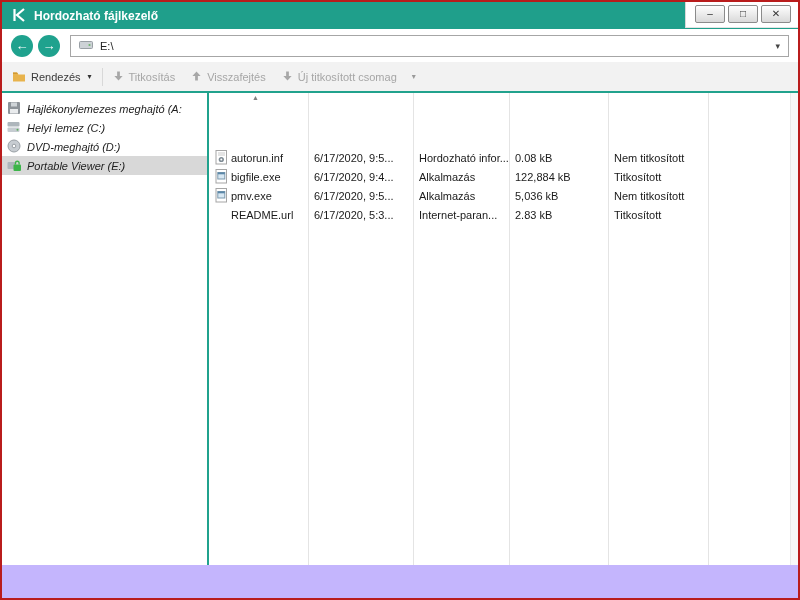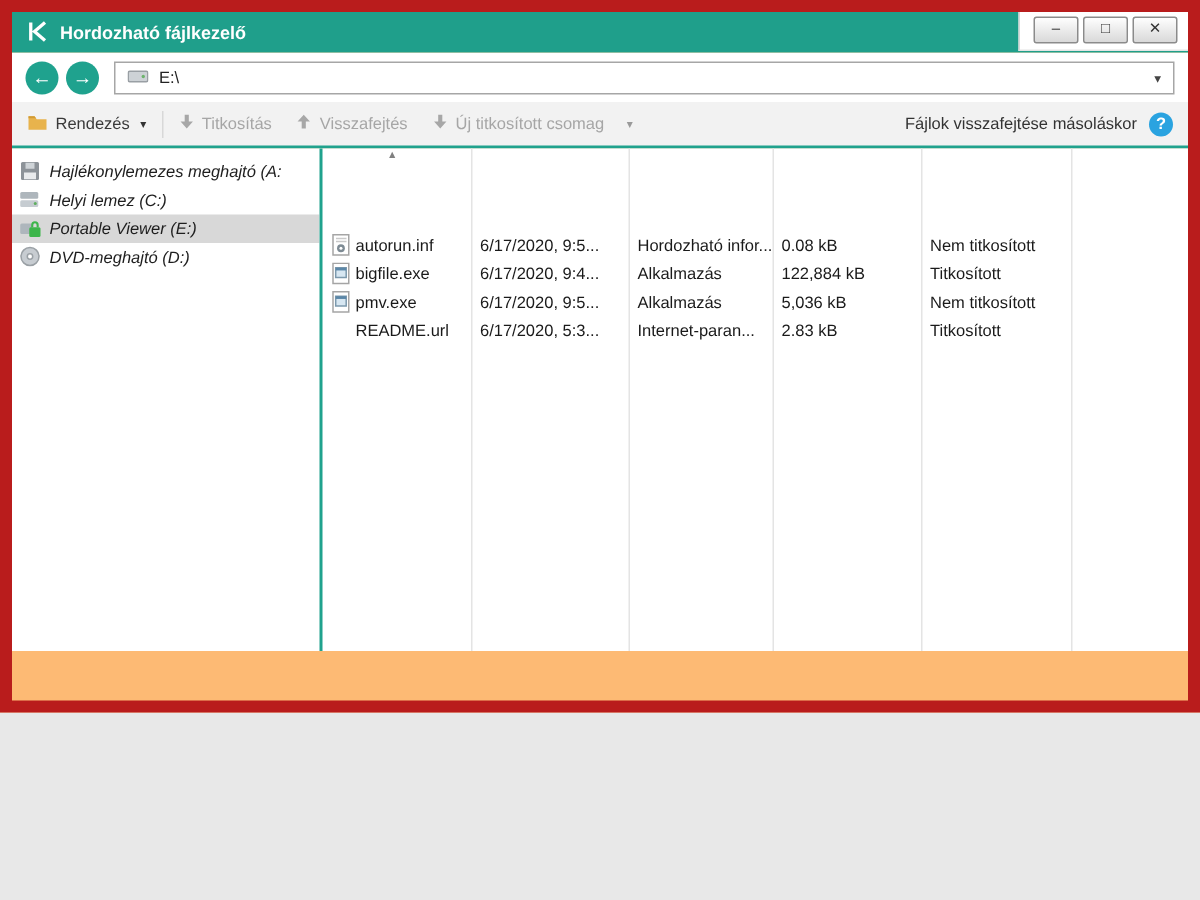--- a/index.html
+++ b/index.html
@@ -1,19 +1,19 @@
 <!DOCTYPE html>
 <html><head>
 <meta charset="utf-8">
 <style>
   * { margin:0; padding:0; box-sizing:border-box; }
   html,body { width:800px; height:600px; background:#e8e8e8; }
   .window {
-    position:relative; width:800px; height:475px;
-    border:8px solid #b91c1c; background:#fdba74;
+    position:relative; width:800px; height:600px;
+    border:2px solid #b91c1c; background:#c4b5fd;
     font-family:"Liberation Sans", sans-serif;
     overflow:hidden;
   }
   
   .titlebar { position:relative; height:27px; background:#1f9f8b; }
   .logo { position:absolute; left:8px; top:4px; width:18px; height:18px; }
   .title { position:absolute; left:32px; top:7px; font-size:12px; font-weight:bold; color:#ffffff; white-space:nowrap; }
   .win-controls { position:absolute; right:0; top:0; height:26px; background:#ffffff; display:flex; gap:3px; padding:3px 7px 0 9px; border-left:1px solid #d8d8d8; border-bottom:1px solid #e4e4e4; }
   .wbtn { width:30px; height:18px; border:1px solid #8b8b8b; border-radius:2px;
           background:linear-gradient(#fefefe,#d9d9d9); font-size:10px; color:#333;
@@ -126,24 +126,20 @@
     </div>
     <div class="tb-item tb-disabled">
       <span>
         <svg width="11" height="12" viewBox="0 0 12 12">
             <path d="M4.5 1h3v5h3L6 11 1.5 6h3z" fill="#a7a7a7"></path>
           </svg>
       </span>
       <span>Új titkosított csomag</span>
       <span class="tb-caret gray" style="margin-left:10px;">▾</span>
     </div>
-    <div class="tb-right">
-      <span>Fájlok visszafejtése másoláskor</span>
-      <span class="help">?</span>
-    </div>
   </div>
 
   <div class="main">
 
     <div class="sidebar">
       <div class="side-item">
         <span class="sicon">
           <svg width="14" height="14" viewBox="0 0 14 14">
             <rect x="1" y="1" width="12" height="12" rx="1" fill="#8d9399"></rect>
             <rect x="4" y="1.5" width="6" height="4" fill="#cfd4d8"></rect>
@@ -155,38 +151,38 @@
       <div class="side-item">
         <span class="sicon">
           <svg width="14" height="14" viewBox="0 0 14 14">
             <rect x="0.5" y="2" width="12" height="4.5" rx="1" fill="#aeb6bc"></rect>
             <rect x="0.5" y="7.5" width="12" height="4.5" rx="1" fill="#c6ccd1"></rect>
             <circle cx="10.5" cy="9.7" r="1" fill="#5fae5f"></circle>
           </svg>
         </span>
         <span>Helyi lemez (C:)</span>
       </div>
+      <div class="side-item">
+        <span class="sicon">
+          <svg width="14" height="14" viewBox="0 0 14 14">
+            <circle cx="7" cy="7" r="6" fill="#c7ccd1" stroke="#9aa0a5"></circle>
+            <circle cx="7" cy="7" r="1.8" fill="#ffffff" stroke="#9aa0a5"></circle>
+          </svg>
+        </span>
+        <span>DVD-meghajtó (D:)</span>
+      </div>
       <div class="side-item selected">
         <span class="sicon">
           <svg width="15" height="14" viewBox="0 0 15 14">
             <rect x="0.5" y="4" width="8" height="7" rx="1" fill="#aeb6bc"></rect>
             <rect x="6.5" y="6.5" width="7.5" height="6.5" rx="1" fill="#3cb54a"></rect>
             <path d="M8.5 6.5 v-1.5 a1.8 1.8 0 0 1 3.6 0 v1.5" stroke="#3cb54a" stroke-width="1.4" fill="none"></path>
           </svg>
         </span>
         <span>Portable Viewer (E:)</span>
-      </div>
-      <div class="side-item">
-        <span class="sicon">
-          <svg width="14" height="14" viewBox="0 0 14 14">
-            <circle cx="7" cy="7" r="6" fill="#c7ccd1" stroke="#9aa0a5"></circle>
-            <circle cx="7" cy="7" r="1.8" fill="#ffffff" stroke="#9aa0a5"></circle>
-          </svg>
-        </span>
-        <span>DVD-meghajtó (D:)</span>
       </div>
     </div>
 
     <div class="vdivider"></div>
 
     <div class="filelist">
       <div class="colsep cs1"></div>
       <div class="colsep cs2"></div>
       <div class="colsep cs3"></div>
       <div class="colsep cs4"></div>

